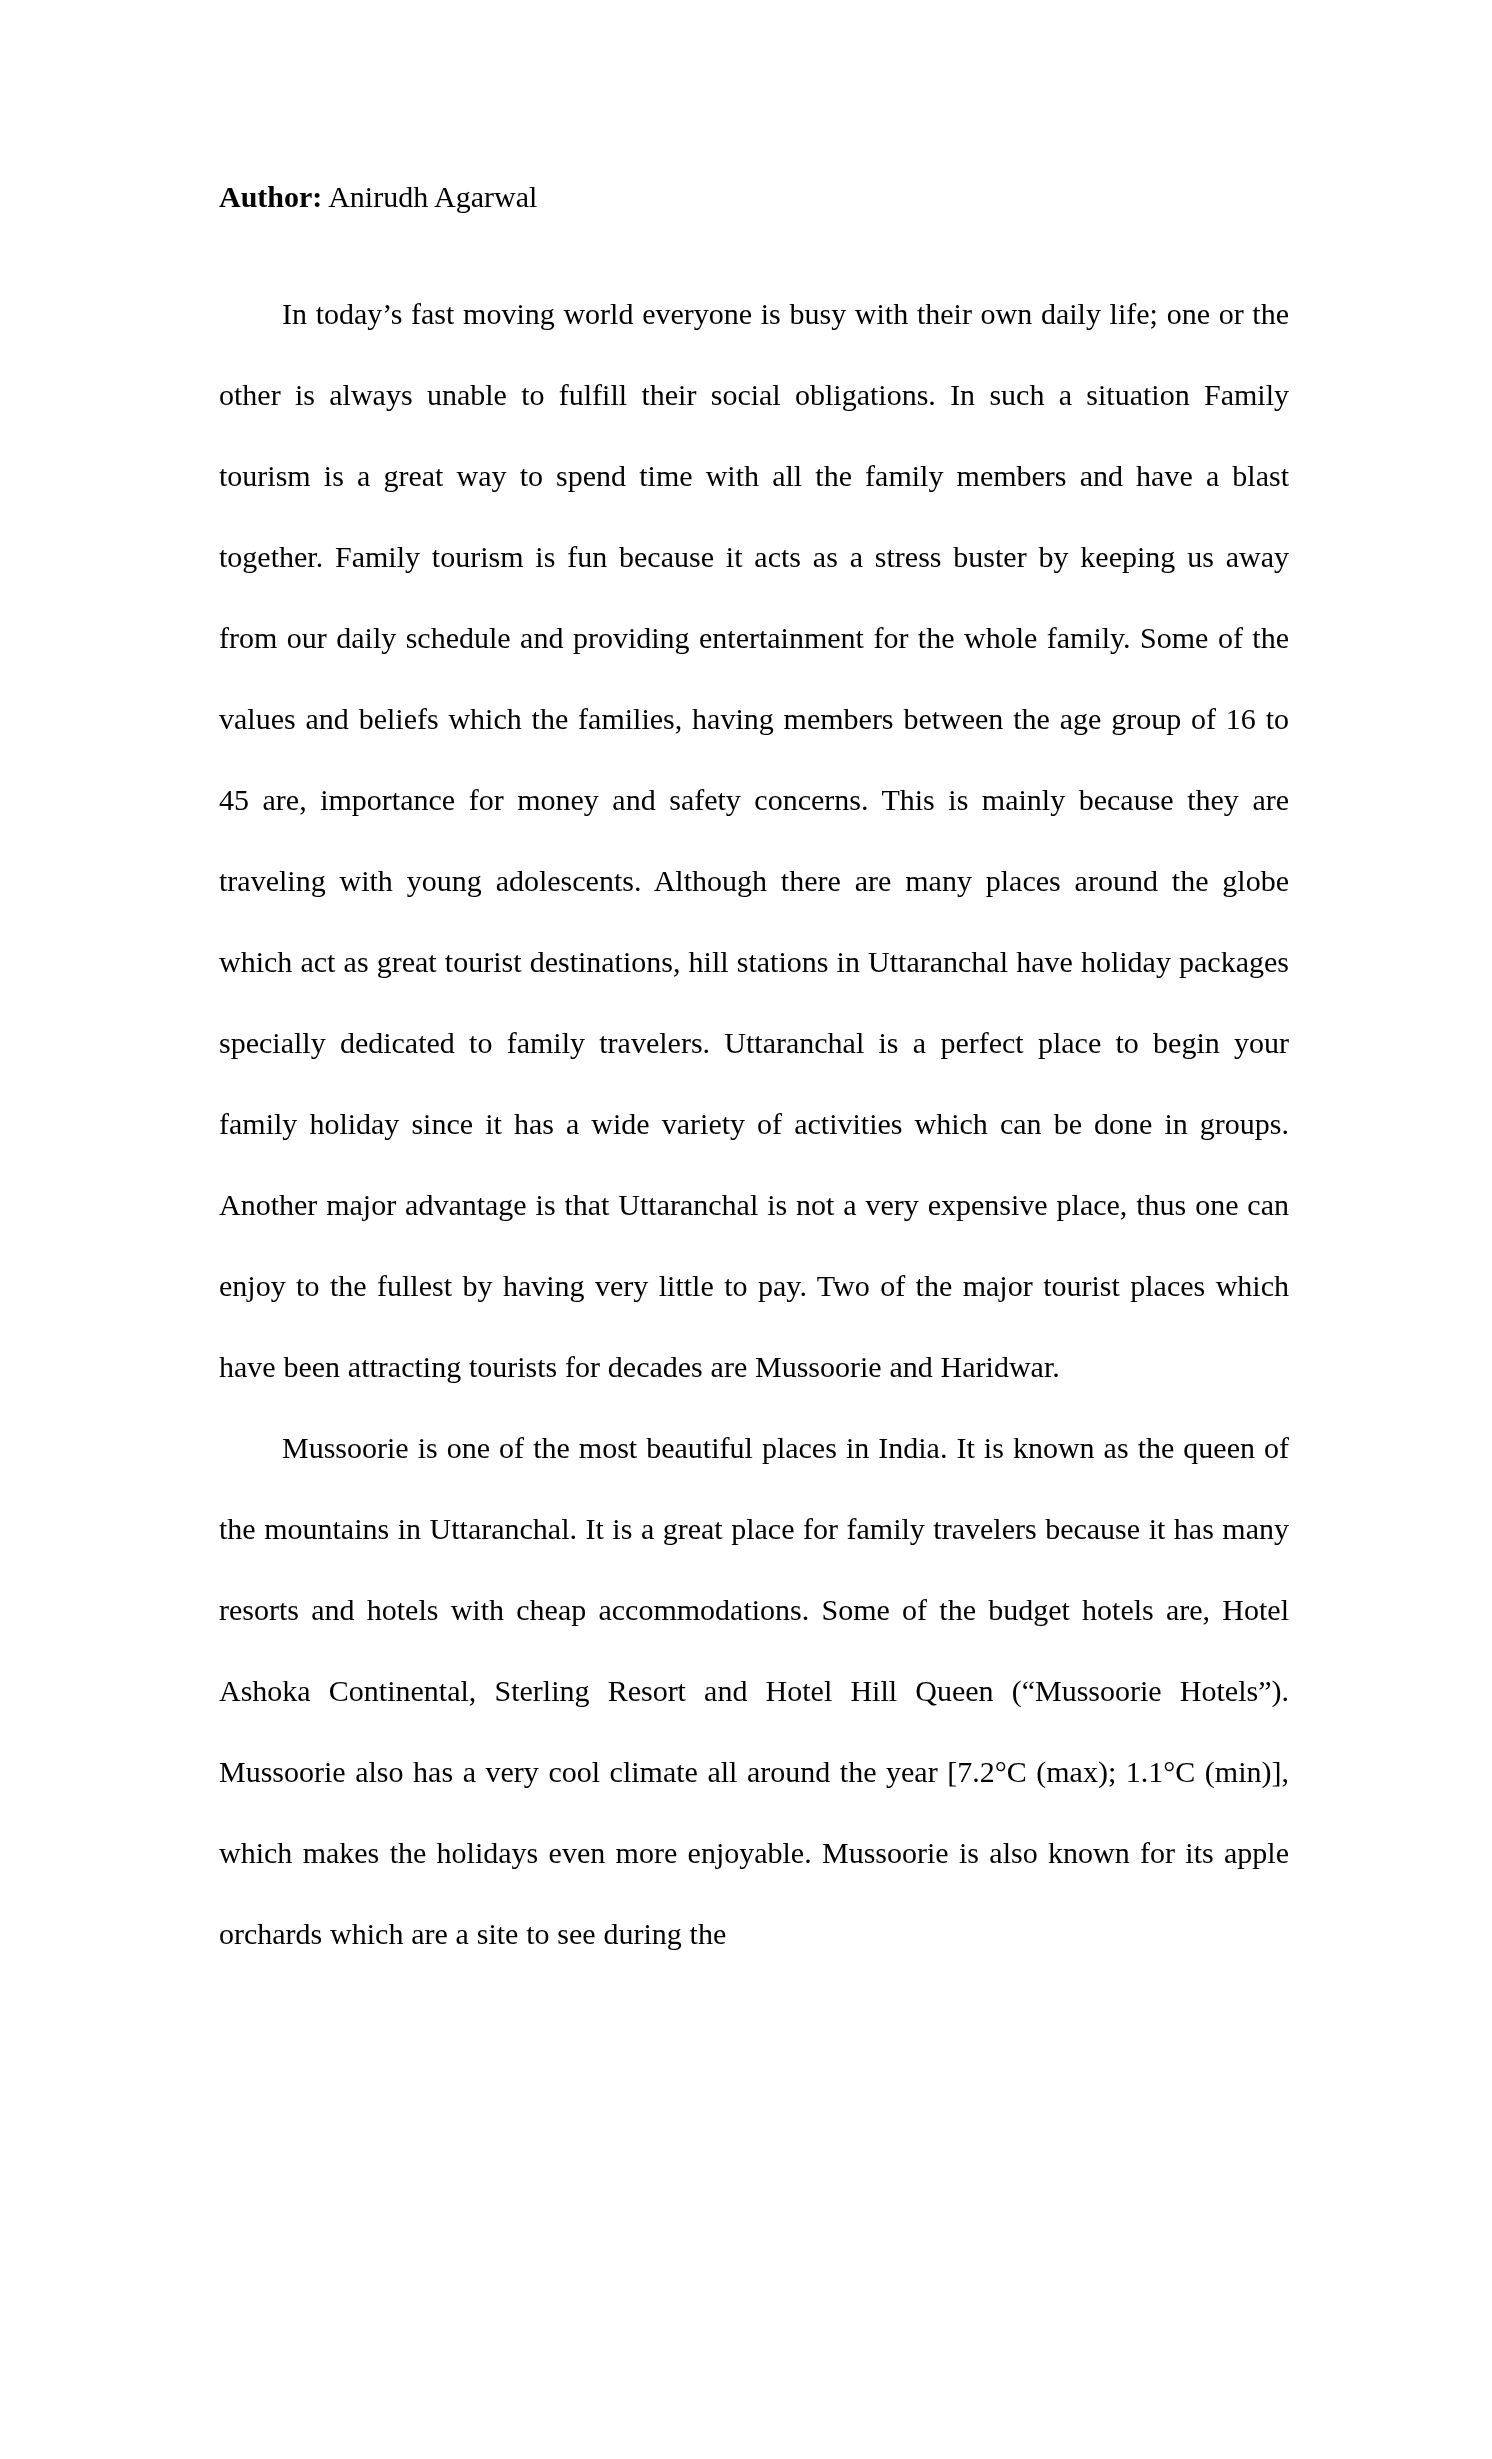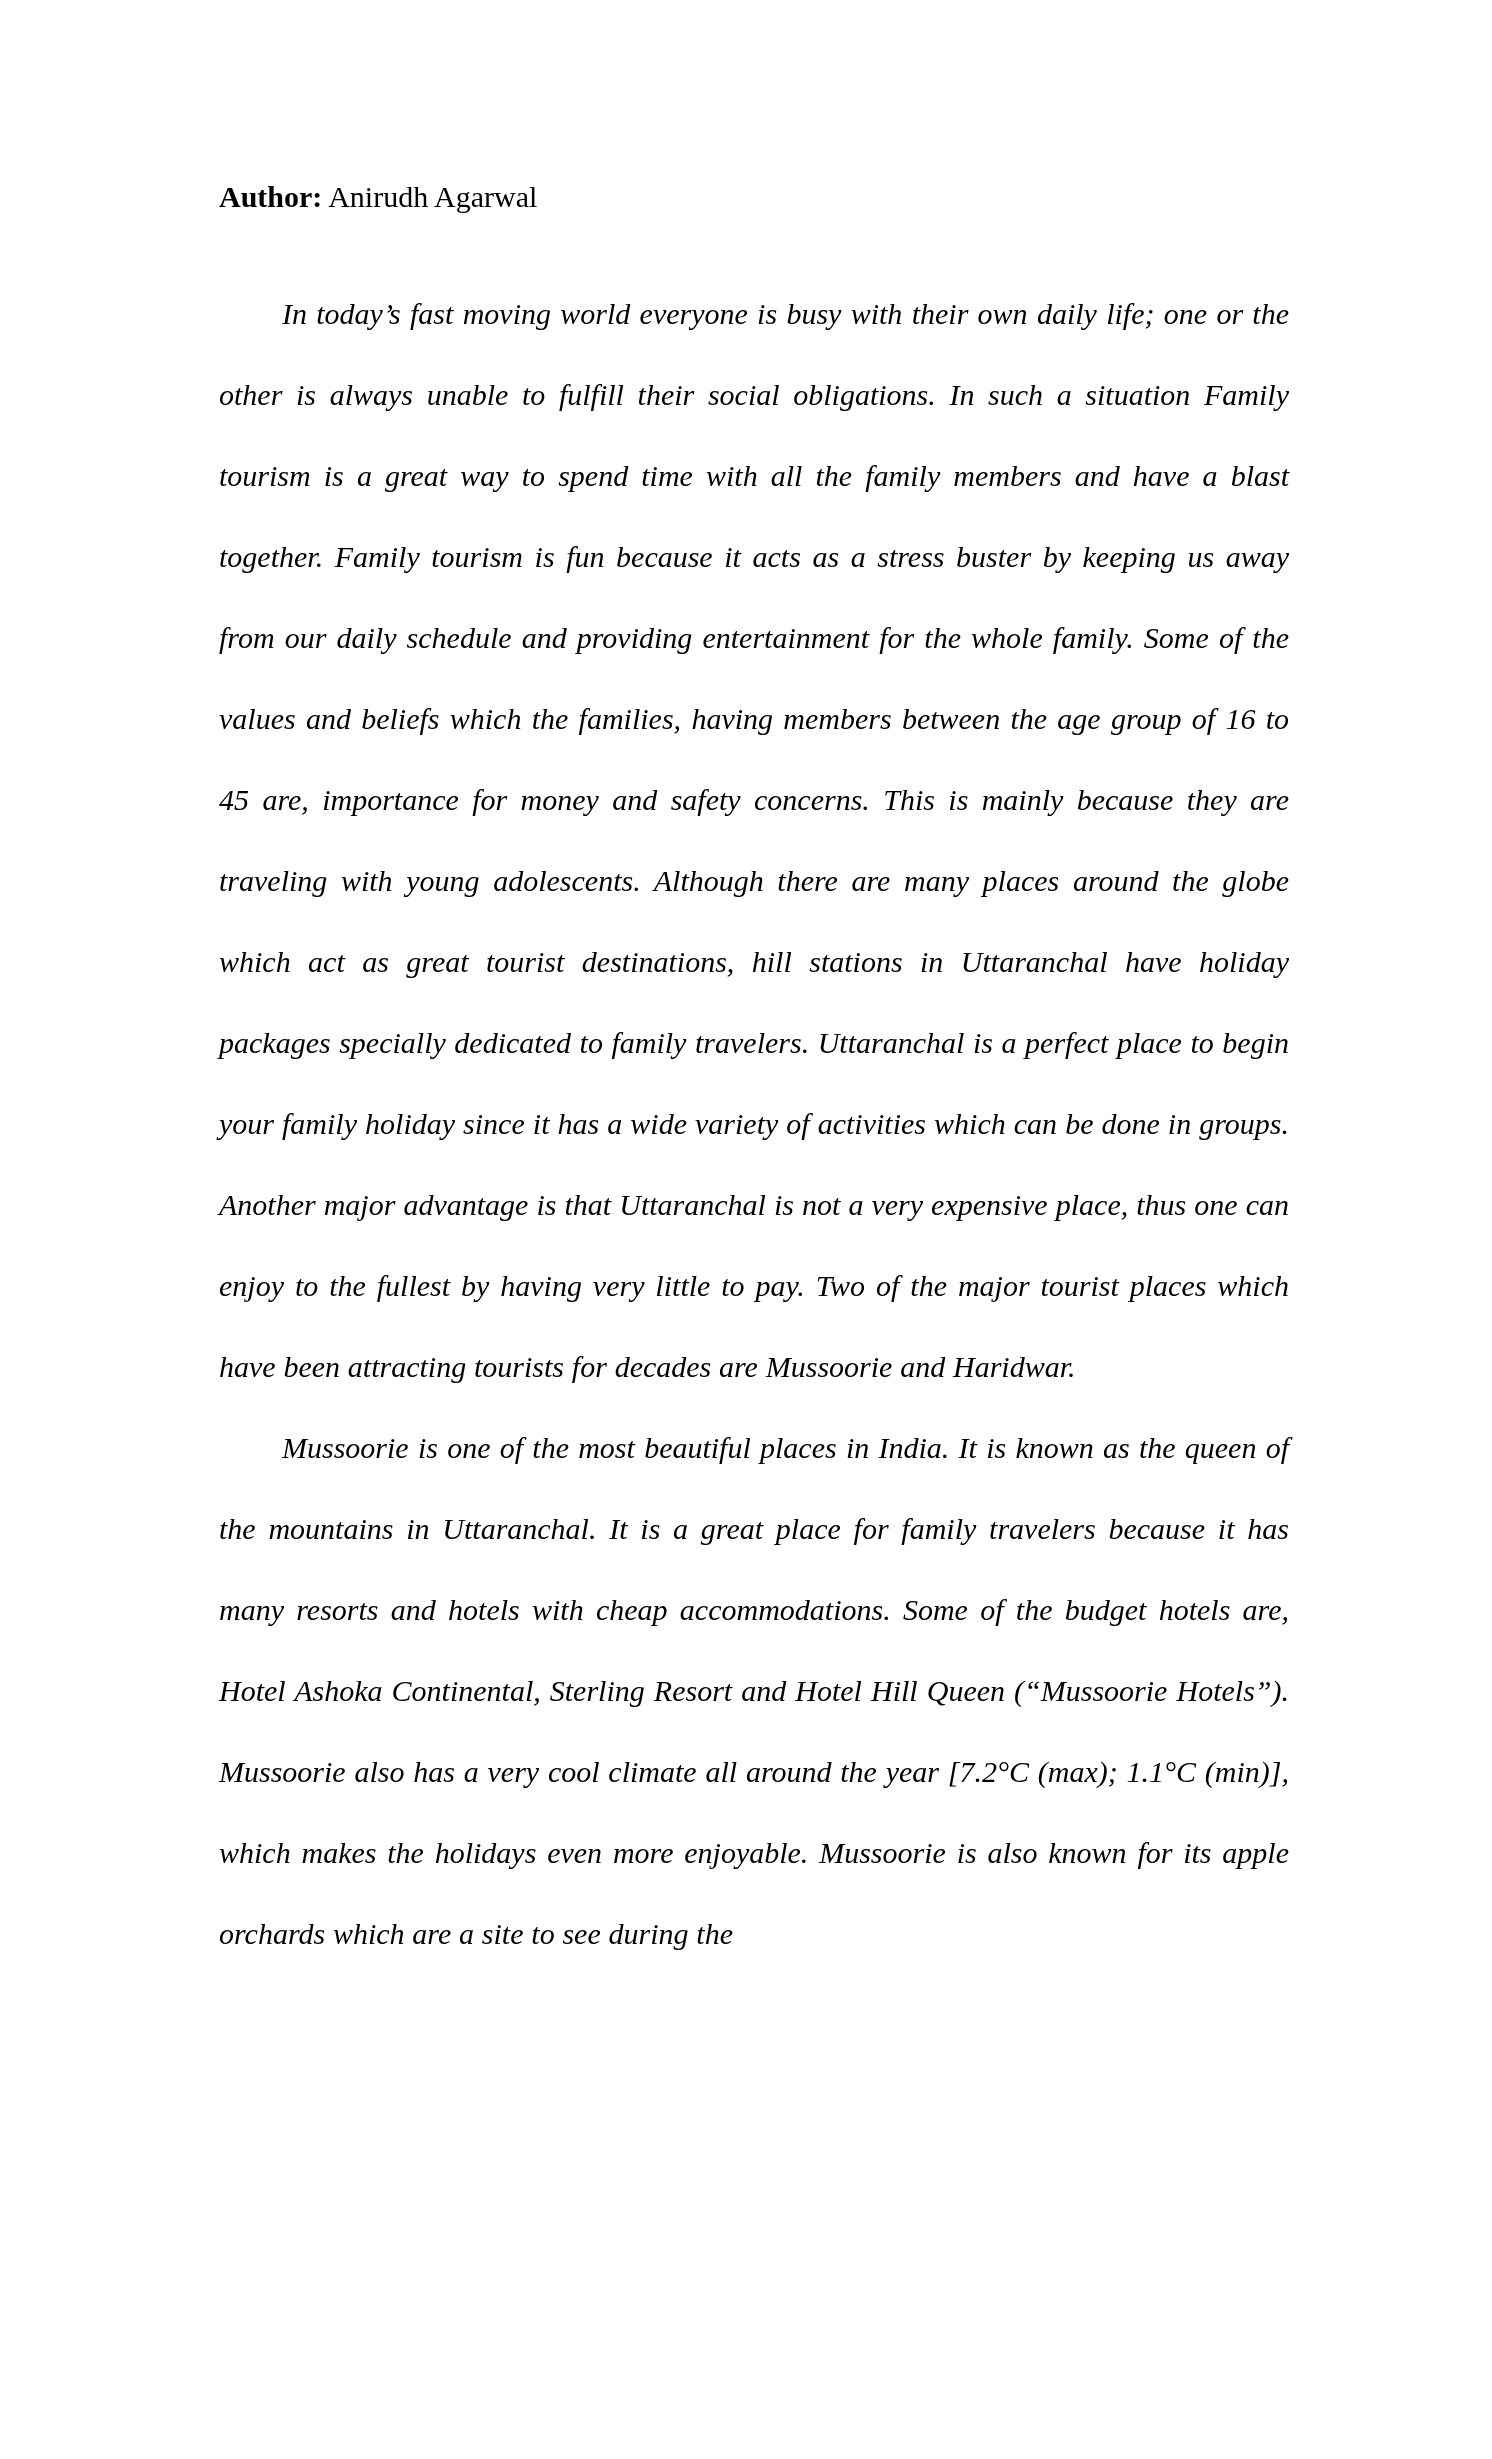--- a/index.html
+++ b/index.html
@@ -38,21 +38,20 @@
     white-space: nowrap;
   }
   .author-label {
     font-weight: bold;
   }
   .author-name {
     font-weight: normal;
   }
   .body-block {
     margin-top: 58px;
-    font-style: italic;
   }
   p.para {
     margin: 0;
     font-size: 30px;
     line-height: 81px;
     text-align: justify;
     text-justify: inter-word;
     text-indent: 63px;
     -webkit-hyphens: none;
     hyphens: none;

